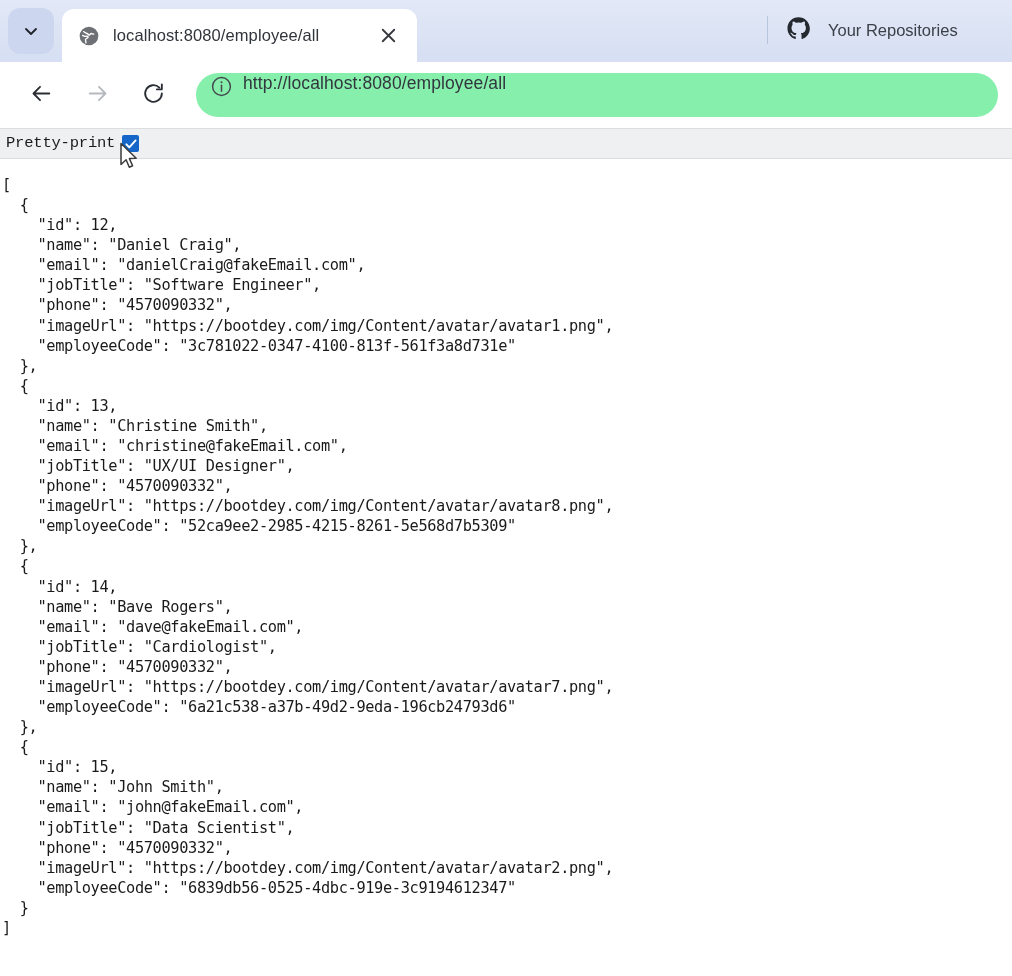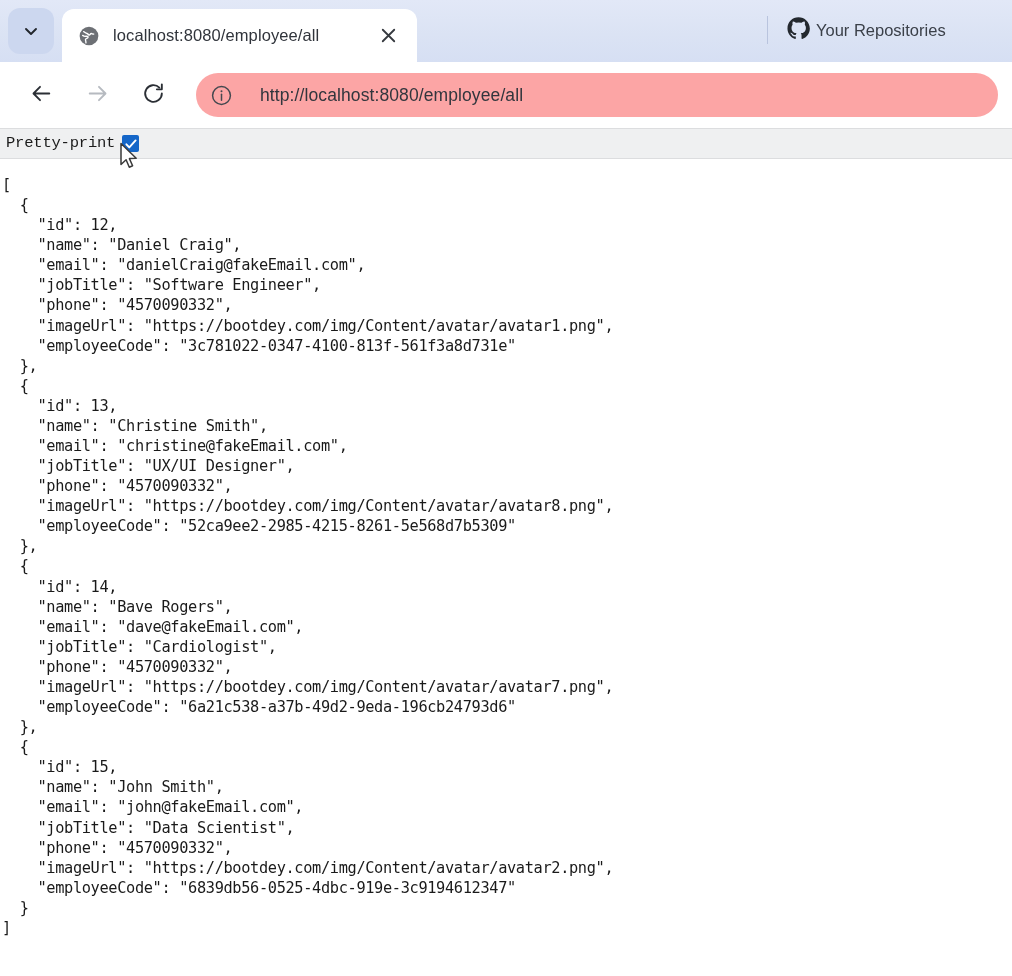--- a/index.html
+++ b/index.html
@@ -130,21 +130,21 @@
     background: #b9c4de;
   }
 
   .bookmark-item {
     position: absolute;
     left: 786px;
     top: 13px;
     height: 34px;
     display: flex;
     align-items: center;
-    gap: 5px;
+    gap: 17px;
   }
   .bookmark-label {
     font-size: 16.5px;
     color: #3b4049;
     white-space: nowrap;
   }
 
   
   .toolbar {
     height: 66px;
@@ -166,26 +166,25 @@
   }
   .nav-btn.back   { margin-left: 4px; }
   .nav-btn.fwd    { margin-left: 14px; }
   .nav-btn.reload { margin-left: 14px; }
 
   .omnibox {
     margin-left: 22px;
     flex: 1 1 auto;
     height: 44px;
     border-radius: 22px;
-    background: #fca5a5;
-    display: flex;
-    align-items: center;
+    background: #86efac;
+    display: flex;
+    align-items: flex-start;
     padding: 0 16px 0 12px;
     box-sizing: border-box;
-    gap: 17px;
   }
   .omnibox-icon {
     width: 26px; height: 26px;
     flex: 0 0 26px;
     display: flex; align-items:center; justify-content:center;
     margin-right: 9px;
   }
   .omnibox-url {
     font-size: 17.5px;
     color: #32363d;

